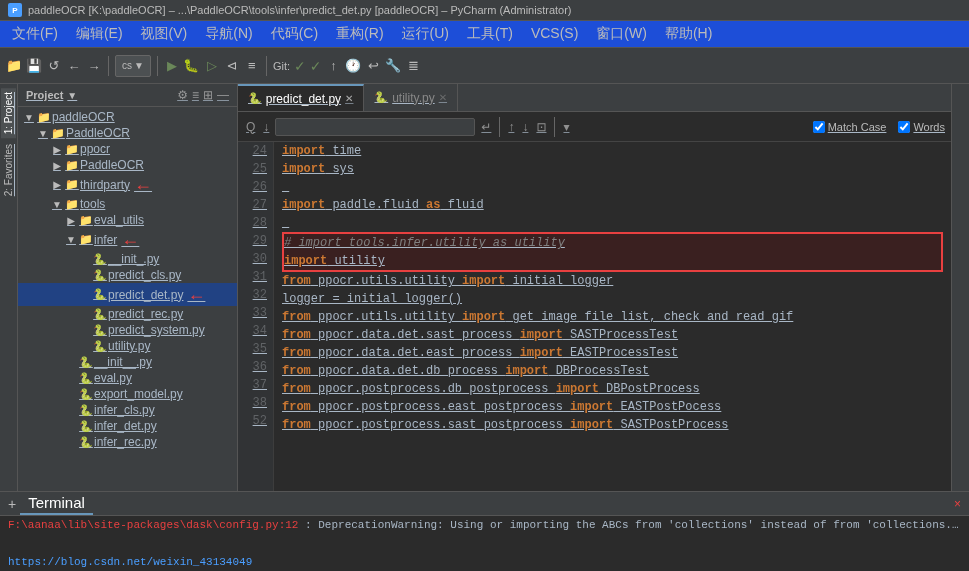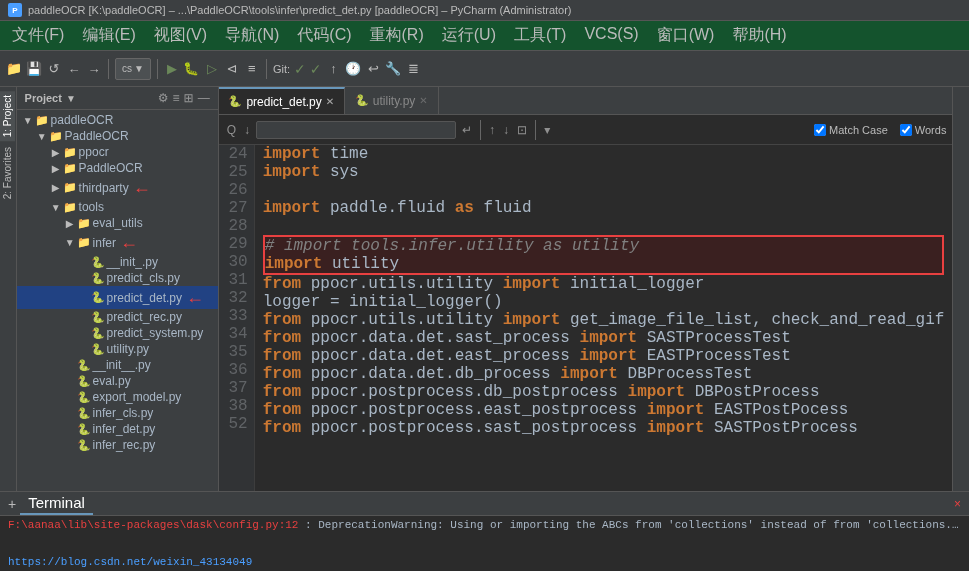--- a/index.html
+++ b/index.html
@@ -3,21 +3,21 @@
   <meta charset="utf-8">
   <style>
     * { box-sizing: border-box; margin: 0; padding: 0; }
     body { font-family: 'Segoe UI', Arial, sans-serif; font-size: 12px; background: #2b2b2b; color: #a9b7c6; overflow: hidden; }
     
     
     #titlebar { background: #3c3f41; color: #bbb; font-size: 11px; padding: 3px 8px; display: flex; align-items: center; gap: 6px; border-bottom: 1px solid #555; }
     #titlebar .title-icon { width: 14px; height: 14px; background: #4a9eff; border-radius: 2px; display: flex; align-items: center; justify-content: center; font-size: 8px; color: white; font-weight: bold; flex-shrink: 0; }
     
     
-    #menubar { background: #14532d; color: #bbb; font-size: 16px; padding: 2px 4px; display: flex; gap: 2px; border-bottom: 1px solid #555; }
+    #menubar { background: #1d4ed8; color: #bbb; font-size: 14px; padding: 2px 4px; display: flex; gap: 2px; border-bottom: 1px solid #555; }
     .menu-item { padding: 2px 8px; cursor: pointer; border-radius: 2px; }
     
     
     #toolbar { background: #3c3f41; padding: 3px 6px; display: flex; align-items: center; gap: 4px; border-bottom: 1px solid #555; height: 36px; }
     .tb-btn { background: #4c5052; border: 1px solid #666; border-radius: 2px; color: #bbb; font-size: 10px; padding: 2px 6px; cursor: pointer; height: 22px; display: flex; align-items: center; gap: 2px; }
     .tb-sep { width: 1px; height: 20px; background: #666; margin: 0 2px; }
     .tb-icon { width: 16px; height: 16px; display: flex; align-items: center; justify-content: center; cursor: pointer; color: #bbb; font-size: 13px; }
     .git-section { display: flex; align-items: center; gap: 4px; color: #bbb; font-size: 11px; }
     .git-check { color: #6a8759; font-size: 14px; }
     
@@ -49,21 +49,21 @@
     .tab-icon { font-size: 11px; color: #6897bb; }
     
     
     #search-bar { display: flex; align-items: center; padding: 3px 6px; background: #2b2b2b; border-bottom: 1px solid #444; gap: 4px; height: 30px; }
     .search-input { background: #3c3f41; border: 1px solid #555; color: #bbb; font-size: 11px; padding: 2px 6px; width: 200px; border-radius: 2px; outline: none; }
     .search-icon-btn { cursor: pointer; color: #bbb; font-size: 12px; opacity: 0.7; padding: 2px; }
     .search-option { display: flex; align-items: center; gap: 3px; font-size: 11px; color: #bbb; cursor: pointer; }
     .search-option input { width: 12px; height: 12px; cursor: pointer; }
     
     
-    #code-editor { flex: 1; display: flex; overflow: hidden; font-family: 'Courier New', monospace; font-size: 16px; }
+    #code-editor { flex: 1; display: flex; overflow: hidden; font-family: 'Courier New', monospace; font-size: 12px; }
     #line-numbers { width: 36px; background: #313335; color: #606366; text-align: right; padding: 0 6px; line-height: 18px; user-select: none; border-right: 1px solid #3d3d3d; overflow: hidden; flex-shrink: 0; }
     #code-content { flex: 1; overflow: auto; padding: 0 8px; line-height: 18px; }
     
     .code-line { display: flex; align-items: flex-start; min-height: 18px; white-space: pre; }
     
     
     .kw { color: #cc7832; font-weight: bold; }
     .cm { color: #808080; font-style: italic; }
     .dot { color: #a9b7c6; }
     
@@ -85,21 +85,21 @@
     
     #side-tabs-right { width: 18px; background: #3c3f41; border-left: 1px solid #555; display: flex; flex-direction: column; align-items: center; padding-top: 4px; }
     
     
     ::-webkit-scrollbar { width: 6px; height: 6px; }
     ::-webkit-scrollbar-track { background: #2b2b2b; }
     ::-webkit-scrollbar-thumb { background: #555; border-radius: 3px; }
     
     #app-wrapper { width: 969px; height: 571px; overflow: hidden; display: flex; flex-direction: column; }
     
-    .full-row { display: flex; flex: 1; overflow: hidden; }
+    .full-row { display: flex; flex: 1; overflow: hidden; text-decoration: underline; }
     
     #sidebar-project-label { font-weight: bold; color: #bbb; font-size: 11px; }
   </style>
 </head>
 <body>
 
 <div id="app-wrapper">
 
   <div id="titlebar">
     <div class="title-icon">

